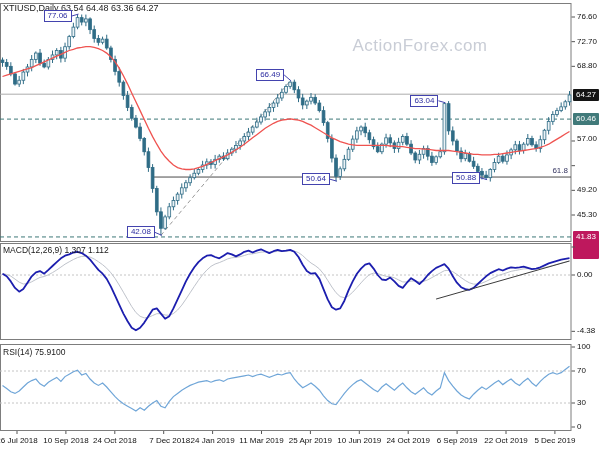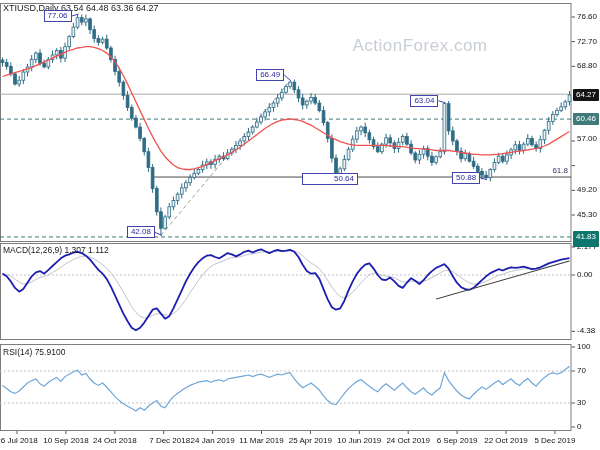--- a/index.html
+++ b/index.html
@@ -370,25 +370,25 @@
     <div class="abs tick-label" style="top: 210px;">45.30</div>
     <div class="abs tick-label" style="top: 242px;">2.177</div>
     <div class="abs tick-label" style="top: 270px;">0.00</div>
     <div class="abs tick-label" style="top: 326.334px;">-4.38</div>
     <div class="abs tick-label" style="top: 342px;">100</div>
     <div class="abs tick-label" style="top: 366px;">70</div>
     <div class="abs tick-label" style="top: 398px;">30</div>
     <div class="abs tick-label" style="top: 422px;">0</div>
     <div class="abs badge" style="top: 88.9981px; height: 12px; background: rgb(20, 20, 20);">64.27</div>
     <div class="abs badge" style="top: 113.1px; height: 12px; background: rgb(65, 122, 122);">60.46</div>
-    <div class="abs badge" style="top: 230.951px; height: 16px; background: #0f766e;">41.83</div>
+    <div class="abs badge" style="top: 230.951px; height: 28px; background: #be185d;">41.83</div>
     <div class="abs plabel" style="left: 43.5441px; top: 10.0901px; width: 26px;">77.06</div>
     <div class="abs plabel" style="left: 256.169px; top: 68.9546px; width: 26px;">66.49</div>
     <div class="abs plabel" style="left: 410.426px; top: 94.7789px; width: 26px;">63.04</div>
-    <div class="abs plabel" style="left: 302.029px; top: 173.22px; width: 26px; padding-left: 28px;">50.64</div>
+    <div class="abs plabel" style="left: 302.029px; top: 173.22px; width: 26px;">50.64</div>
     <div class="abs plabel" style="left: 452.118px; top: 171.702px; width: 26px;">50.88</div>
     <div class="abs plabel" style="left: 126.926px; top: 226.369px; width: 26px;">42.08</div>
     <div class="abs date-label" style="left: -10px;">26 Jul 2018</div>
     <div class="abs date-label" style="left: 38.9px;">10 Sep 2018</div>
     <div class="abs date-label" style="left: 87.8px;">24 Oct 2018</div>
     <div class="abs date-label" style="left: 136.7px; padding-left: 6px;">7 Dec 2018</div>
     <div class="abs date-label" style="left: 185.6px;">24 Jan 2019</div>
     <div class="abs date-label" style="left: 234.5px;">11 Mar 2019</div>
     <div class="abs date-label" style="left: 283.4px;">25 Apr 2019</div>
     <div class="abs date-label" style="left: 332.3px;">10 Jun 2019</div>

